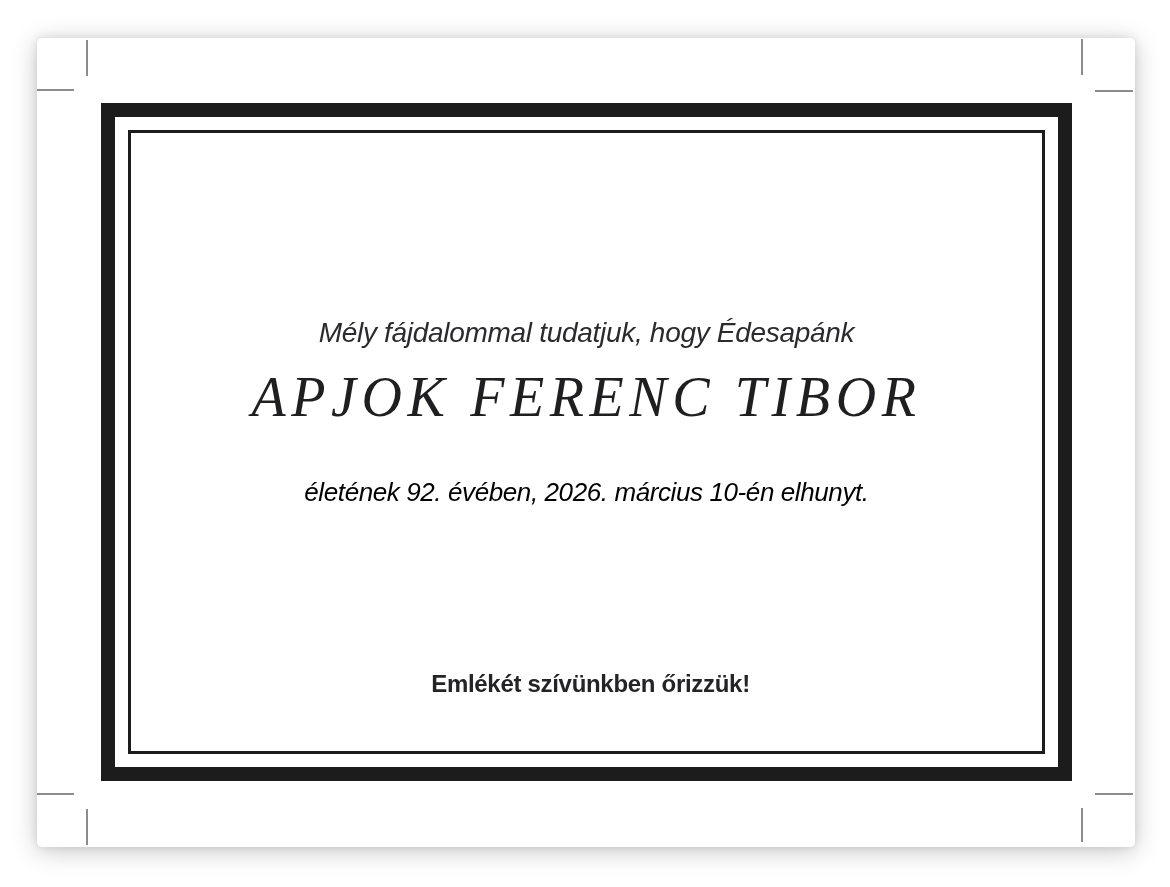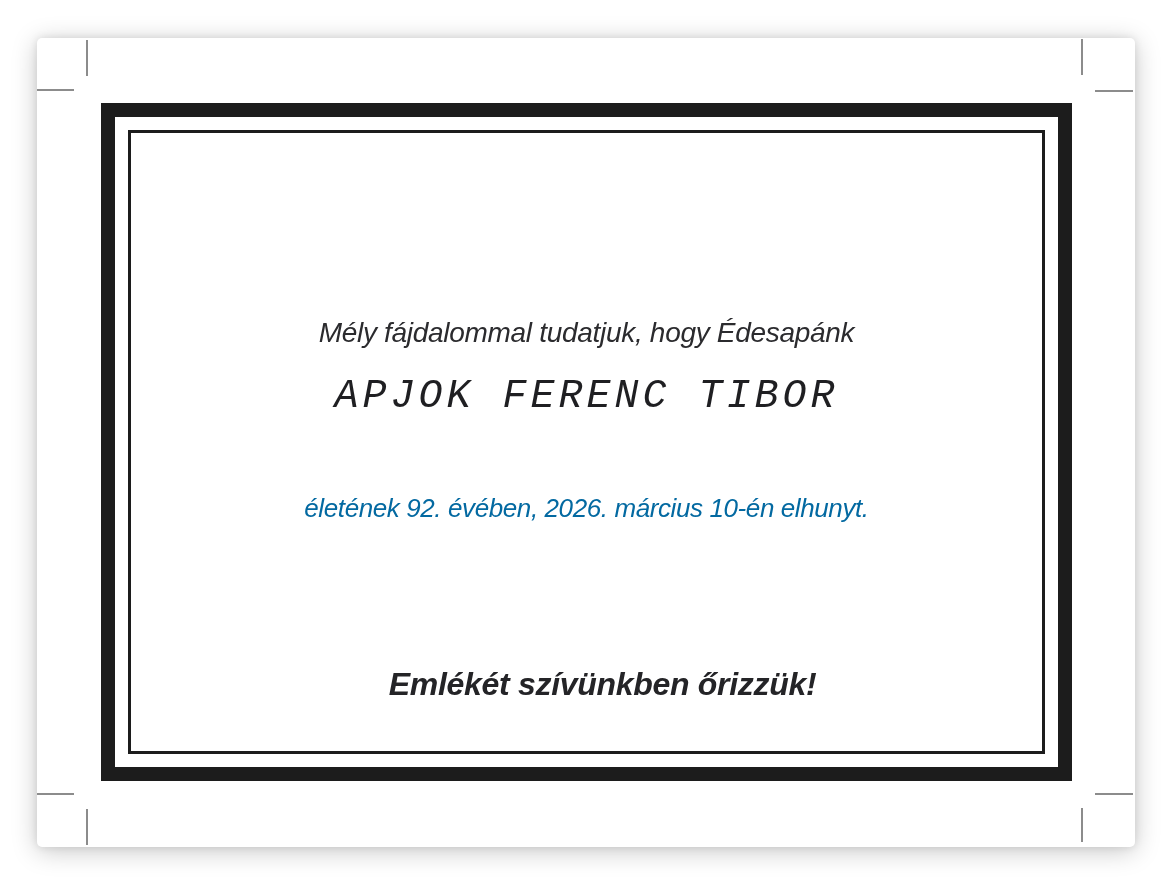--- a/index.html
+++ b/index.html
@@ -77,52 +77,51 @@
     line-height: 36px;
     letter-spacing: -0.3px;
     color: #2b2b2e;
   }
   .name {
     position: absolute;
     top: 248px;
     left: 0;
     width: 100%;
     margin: 0;
-    font-family: Liberation Mono, monospace;
+    font-family: Liberation Serif, serif;
     font-style: italic;
     font-weight: 400;
-    font-size: 40px;
+    font-size: 56px;
     line-height: 92px;
     letter-spacing: 0.10em;
     white-space: nowrap;
     color: #1f1f22;
   }
   .details {
     position: absolute;
     top: 370px;
     left: 0;
     width: 100%;
   }
   .details p {
-    margin: 16px;
+    margin: 0;
     font-style: italic;
     font-size: 26px;
     line-height: 38px;
     letter-spacing: -0.4px;
-    color: #0369a1;
+    color: #000000;
   }
   .closing {
     position: absolute;
     top: 563px;
-    left: 16px;
+    left: 4px;
     width: 100%;
     margin: 0;
-    font-style: italic;
     font-weight: bold;
-    font-size: 32px;
+    font-size: 24px;
     line-height: 36px;
     letter-spacing: -0.3px;
     color: #242427;
   }
 </style>
 </head>
 <body>
 
 <div class="screen">
   <div class="card">

